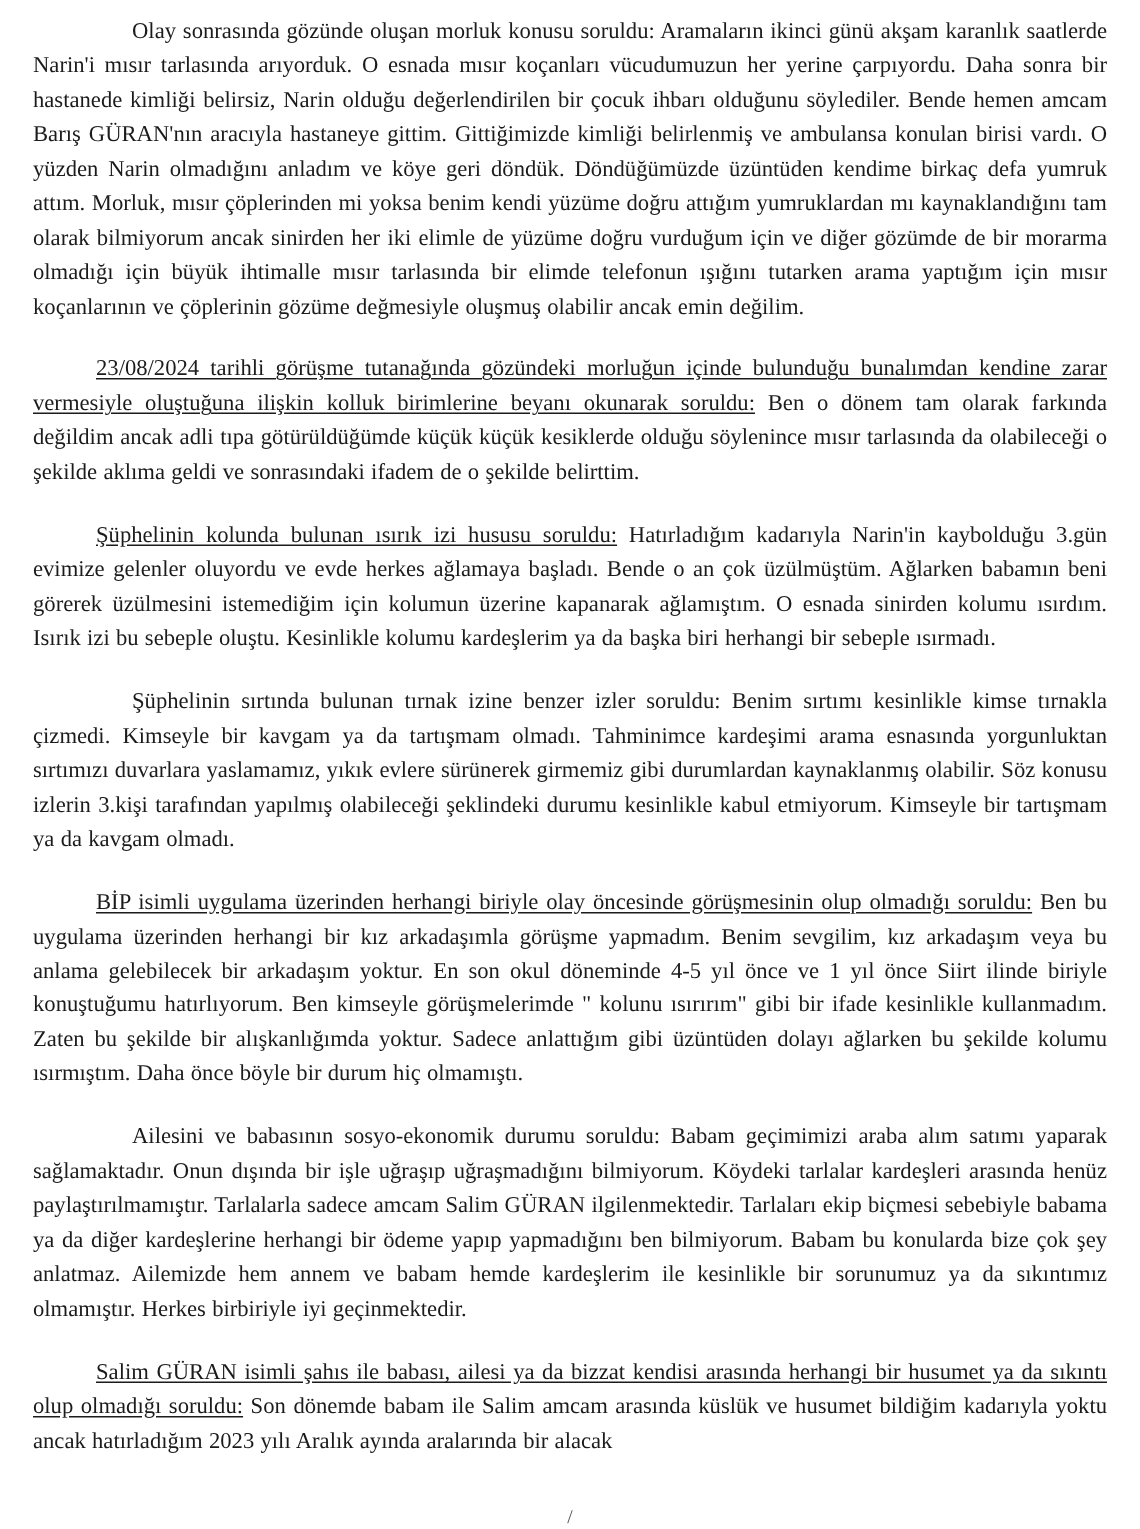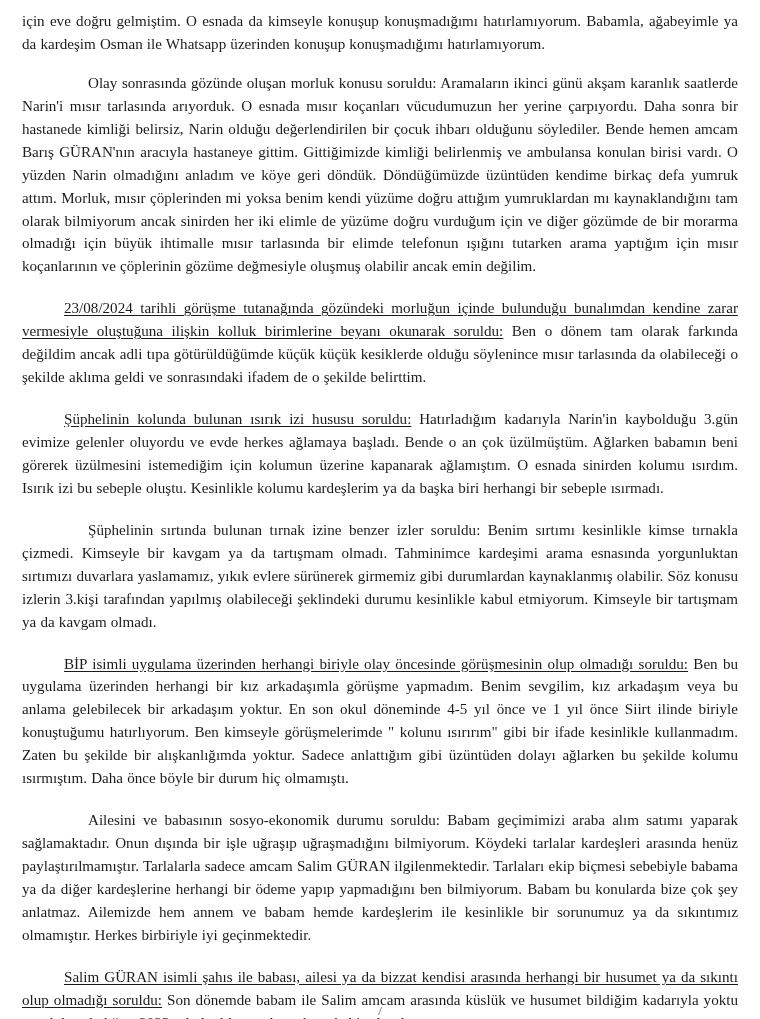--- a/index.html
+++ b/index.html
@@ -56,23 +56,20 @@
     font-size: 13px;
     text-align: center;
     line-height: 12px;
   }
 </style>
 </head>
 <body>
 
 <div class="page">
 
-  <p class="para first">
-    <span>için eve doğru gelmiştim. O esnada da kimseyle konuşup konuşmadığımı hatırlamıyorum. Babamla, ağabeyimle ya da kardeşim Osman ile Whatsapp üzerinden konuşup konuşmadığımı hatırlamıyorum.</span>
-  </p>
 
   <p class="para indent">
     <span class="lead">Olay sonrasında gözünde oluşan morluk konusu soruldu:</span><span> Aramaların ikinci günü akşam karanlık saatlerde Narin'i mısır tarlasında arıyorduk. O esnada mısır koçanları vücudumuzun her yerine çarpıyordu. Daha sonra bir hastanede kimliği belirsiz, Narin olduğu değerlendirilen bir çocuk ihbarı olduğunu söylediler. Bende hemen amcam Barış GÜRAN'nın aracıyla hastaneye gittim. Gittiğimizde kimliği belirlenmiş ve ambulansa konulan birisi vardı. O yüzden Narin olmadığını anladım ve köye geri döndük. Döndüğümüzde üzüntüden kendime birkaç defa yumruk attım. Morluk, mısır çöplerinden mi yoksa benim kendi yüzüme doğru attığım yumruklardan mı kaynaklandığını tam olarak bilmiyorum ancak sinirden her iki elimle de yüzüme doğru vurduğum için ve diğer gözümde de bir morarma olmadığı için büyük ihtimalle mısır tarlasında bir elimde telefonun ışığını tutarken arama yaptığım için mısır koçanlarının ve çöplerinin gözüme değmesiyle oluşmuş olabilir ancak emin değilim.</span>
   </p>
 
   <div class="spacer-sm"></div>
 
   <p class="para indent">
     <span class="lead-underline">23/08/2024 tarihli görüşme tutanağında gözündeki morluğun içinde bulunduğu bunalımdan kendine zarar vermesiyle oluştuğuna ilişkin kolluk birimlerine beyanı okunarak soruldu:</span><span> Ben o dönem tam olarak farkında değildim ancak adli tıpa götürüldüğümde küçük küçük kesiklerde olduğu söylenince mısır tarlasında da olabileceği o şekilde aklıma geldi ve sonrasındaki ifadem de o şekilde belirttim.</span>
   </p>

